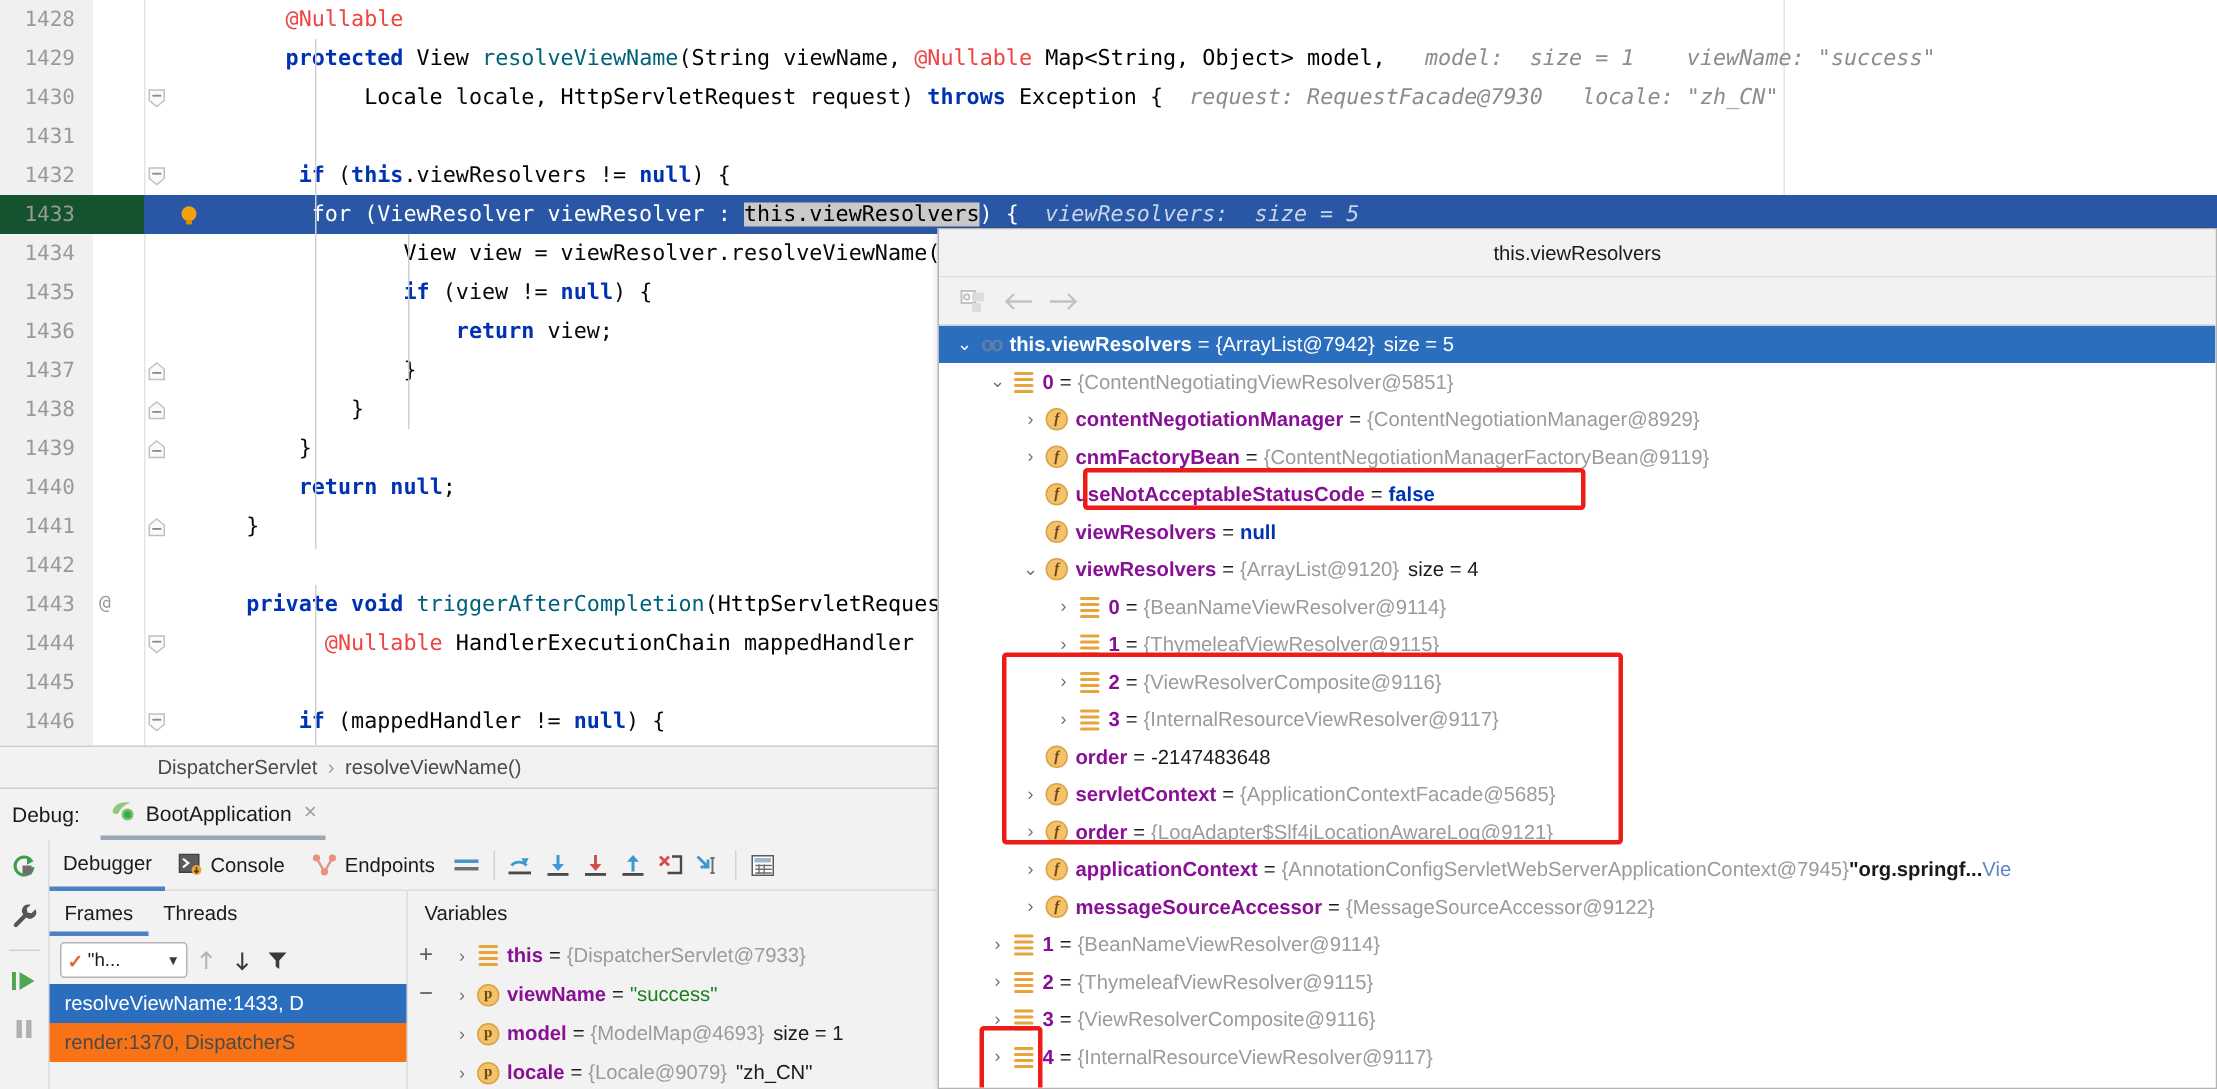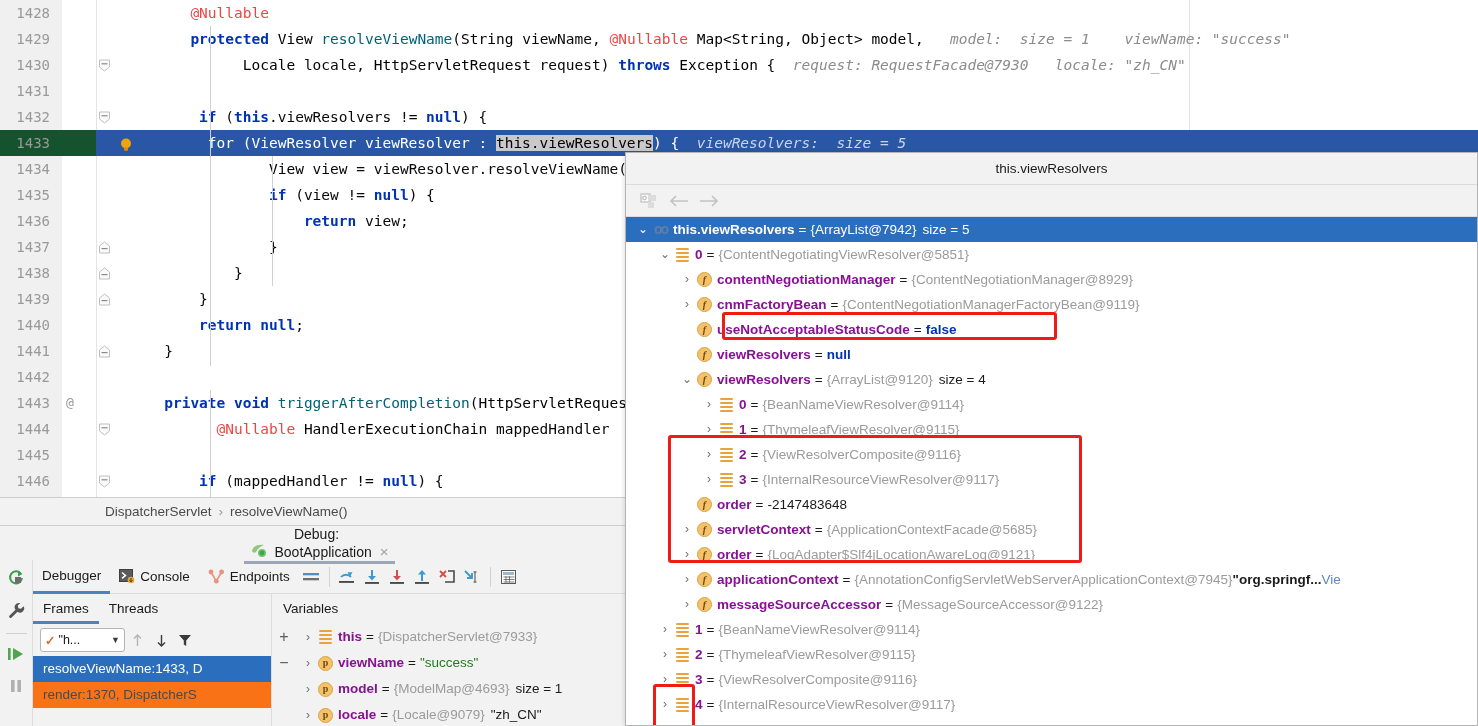--- a/index.html
+++ b/index.html
@@ -81,21 +81,21 @@
   #breadcrumb .sep { color: #9a9a9a; margin: 0 7px; }
 
   
   #debug-panel {
     position: absolute; left: 0; top: 525px; width: 625px; height: 201px;
     background: #f2f2f2;
     border-top: 1px solid #cdcdcd;
   }
   #debug-header {
     position: absolute; left: 0; top: 0; width: 625px; height: 34px;
-    display: flex; align-items: center; flex-direction: column;
+    display: flex; align-items: center;
   }
   #debug-header .label { margin-left: 8px; color: #1a1a1a; font-size: 14px; }
   #debug-tab {
     margin-left: 14px; height: 34px; display: flex; align-items: center;
     border-bottom: 3px solid #9aa7b7; padding: 0 6px;
   }
   #debug-tab .tab-text { margin-left: 6px; font-size: 14px; color: #1a1a1a; }
   #debug-tab .close { margin-left: 8px; color: #a0a0a0; font-size: 15px; }
 
   #tool-col {

